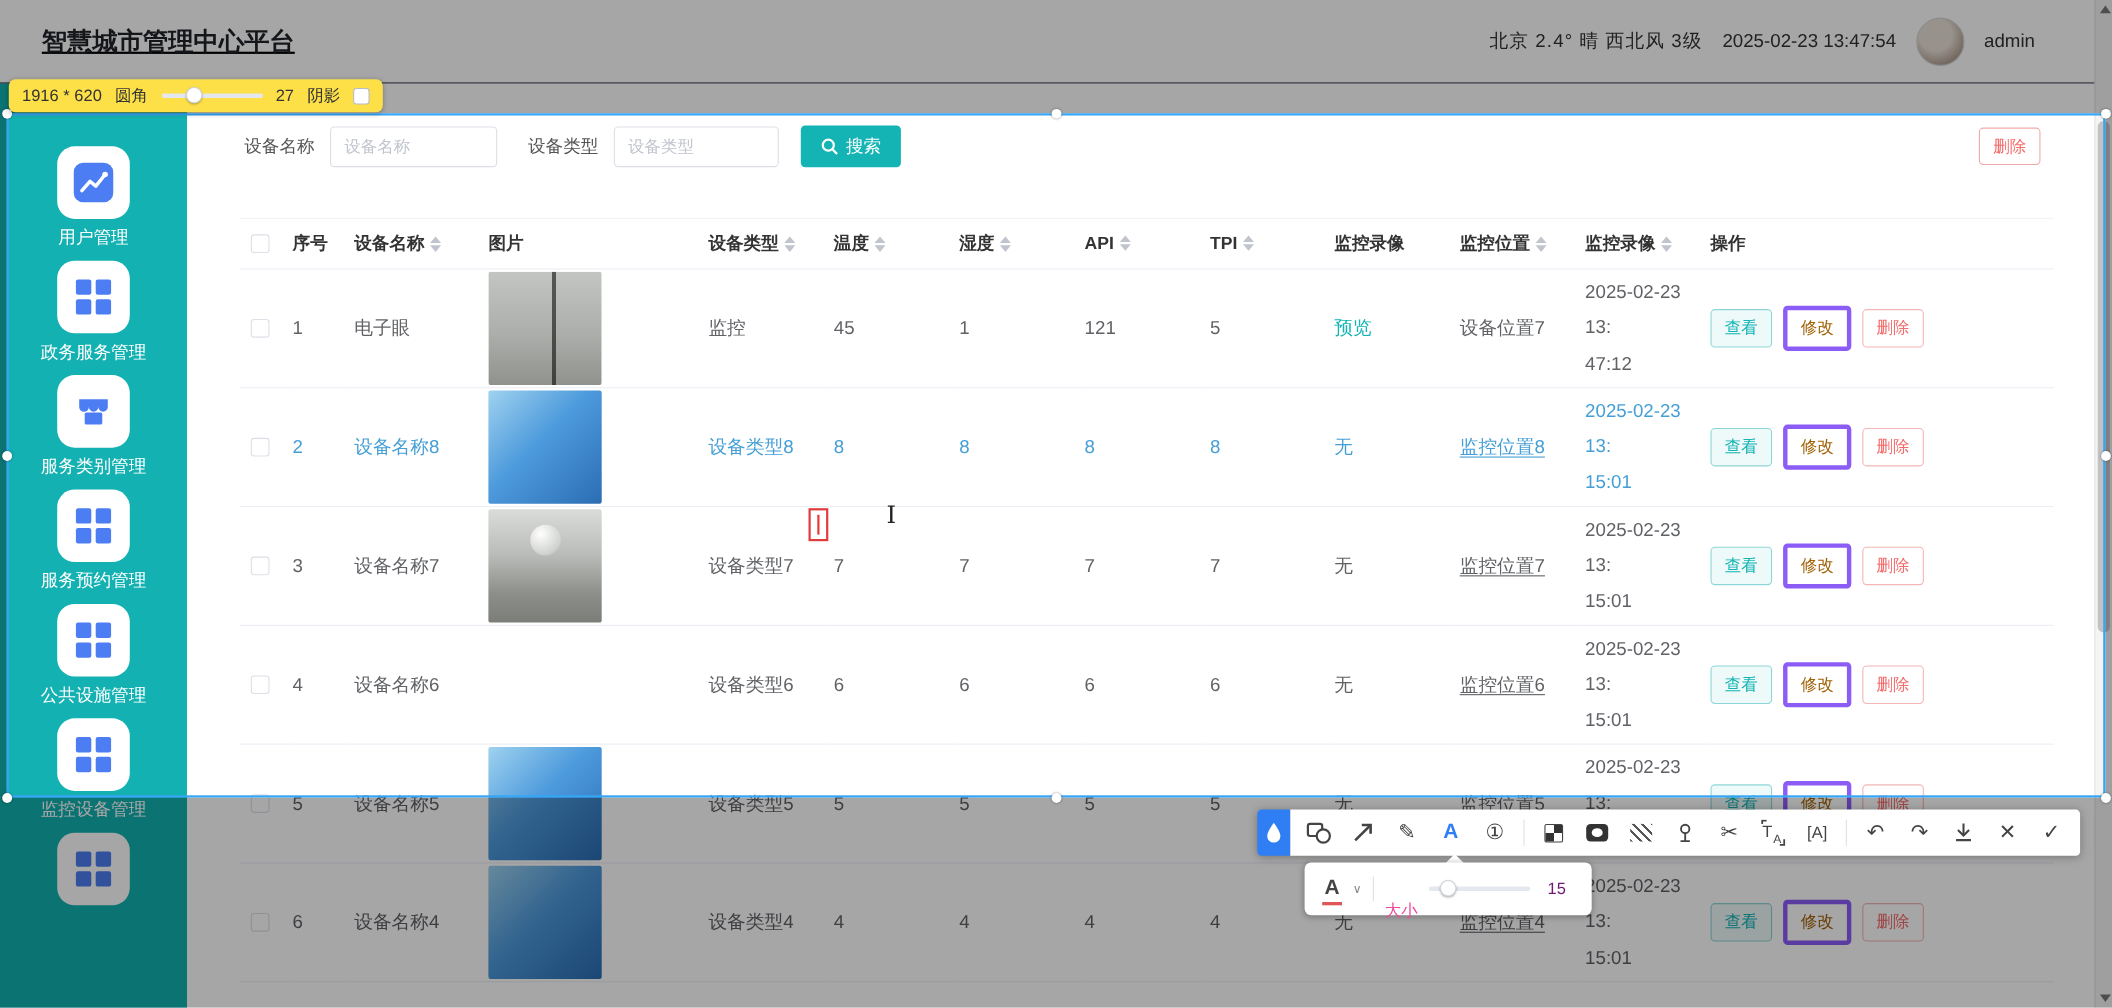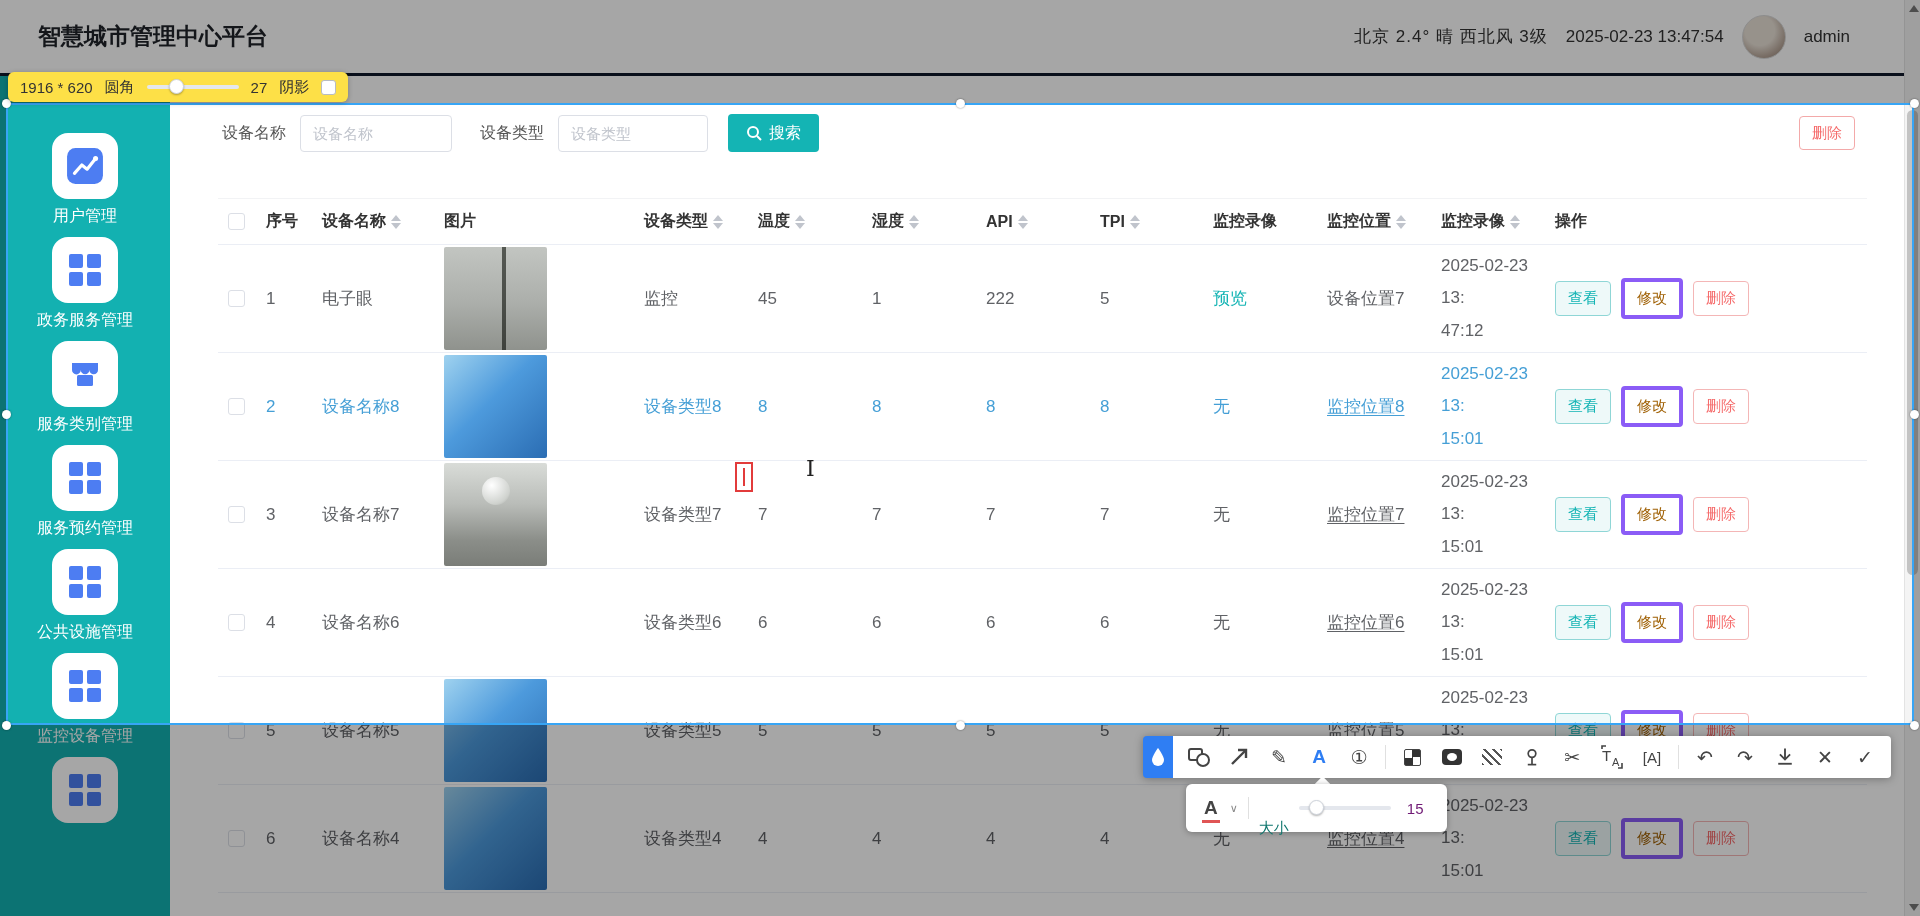--- a/index.html
+++ b/index.html
@@ -1,21 +1,21 @@
 <!DOCTYPE html>
 <html><head>
 <meta charset="utf-8">
 <style>
   * { margin:0; padding:0; box-sizing:border-box; }
   html,body { width:1920px; height:916px; overflow:hidden; background:#fff;
     font-family:"Liberation Sans","DejaVu Sans",sans-serif; }
 
   
   .app-header { position:absolute; left:0; top:0; width:1920px; height:76px; background:#fff;
-    border-bottom:3px solid #0f172a; display:flex; align-items:center; }
+    border-bottom:1px solid #0f172a; display:flex; align-items:center;text-decoration:underline; }
   .app-title { font-size:23px; font-weight:bold; color:#1f2329; margin-left:38px; }
   .header-right { position:absolute; right:70px; display:flex; align-items:center; gap:18px; font-size:17px; color:#333;text-align:center; }
   .weather { letter-spacing:1px; }
   .avatar { width:44px; height:44px; border-radius:50%;
     background:radial-gradient(circle at 40% 35%, #e8e0d6 0 40%, #b9a89b 70%, #8c7a6d 100%);
     border:1px solid #d8d8d8; overflow:hidden; }
 
   
   .sidebar { position:absolute; left:0; top:76px; width:170px; height:840px; background:#13b1b1; padding-top:57px; }
   .side-item { position:relative; height:104px; display:flex; flex-direction:column; align-items:center; }
@@ -106,21 +106,21 @@
   .ocr-txt { font-size:15px; letter-spacing:0; color:#444; }
 
   
   .font-pop { position:absolute; left:1186px; top:784px; width:261px; height:48px; background:#fff; border-radius:6px; z-index:61;
     box-shadow:0 1px 6px rgba(0,0,0,.3); display:flex; align-items:center; gap:10px; padding:0 16px; }
   .pop-pointer { position:absolute; left:1316px; top:779px; width:13px; height:13px; background:#fff; transform:rotate(45deg); z-index:60; }
   .font-a { position:relative; font-size:19px; color:#444; font-weight:bold; padding:0 2px; }
   .font-a::after { content:""; position:absolute; left:0; right:0; bottom:-4px; height:3px; background:#e05555; }
   .pop-caret { font-size:11px; color:#888; }
   .pop-sep { width:1px; height:22px; background:#e0e0e0; }
-  .pop-label { font-size:15px; color:#0f766e;margin-top:41px; }
+  .pop-label { font-size:15px; color:#ec4899;margin-top:41px; }
   .pop-val { font-size:15px; color:#701a75; margin-left:6px; }
 
   
   .red-note { position:absolute; left:735px; top:462px; width:18px; height:30px; border:2px solid #e23b3b; z-index:58;
     display:flex; align-items:center; justify-content:center; }
   .red-note i { display:block; width:2px; height:18px; background:#e23b3b; }
   .ibeam { position:absolute; left:806px; top:456px; z-index:80; font-family:"DejaVu Serif",serif; font-size:22px; color:#222; }
 </style>
 </head>
 <body>
@@ -270,21 +270,21 @@
             <div class="cb"></div>
           </td>
       <td>1</td>
       <td>电子眼</td>
       <td>
             <div class="pic img-gray1"></div>
           </td>
       <td>监控</td>
       <td>45</td>
       <td>1</td>
-      <td>222</td>
+      <td>121</td>
       <td>5</td>
       <td><span class="link-teal">预览</span></td>
       <td>设备位置7</td>
       <td class="time">
             <div>2025-02-23 13:</div>
             <div>47:12</div>
           </td>
       <td><button class="btn view">查看</button><button class="btn edit">修改</button><button class="btn del">删除</button></td>
     </tr>
     <tr class="accent">

